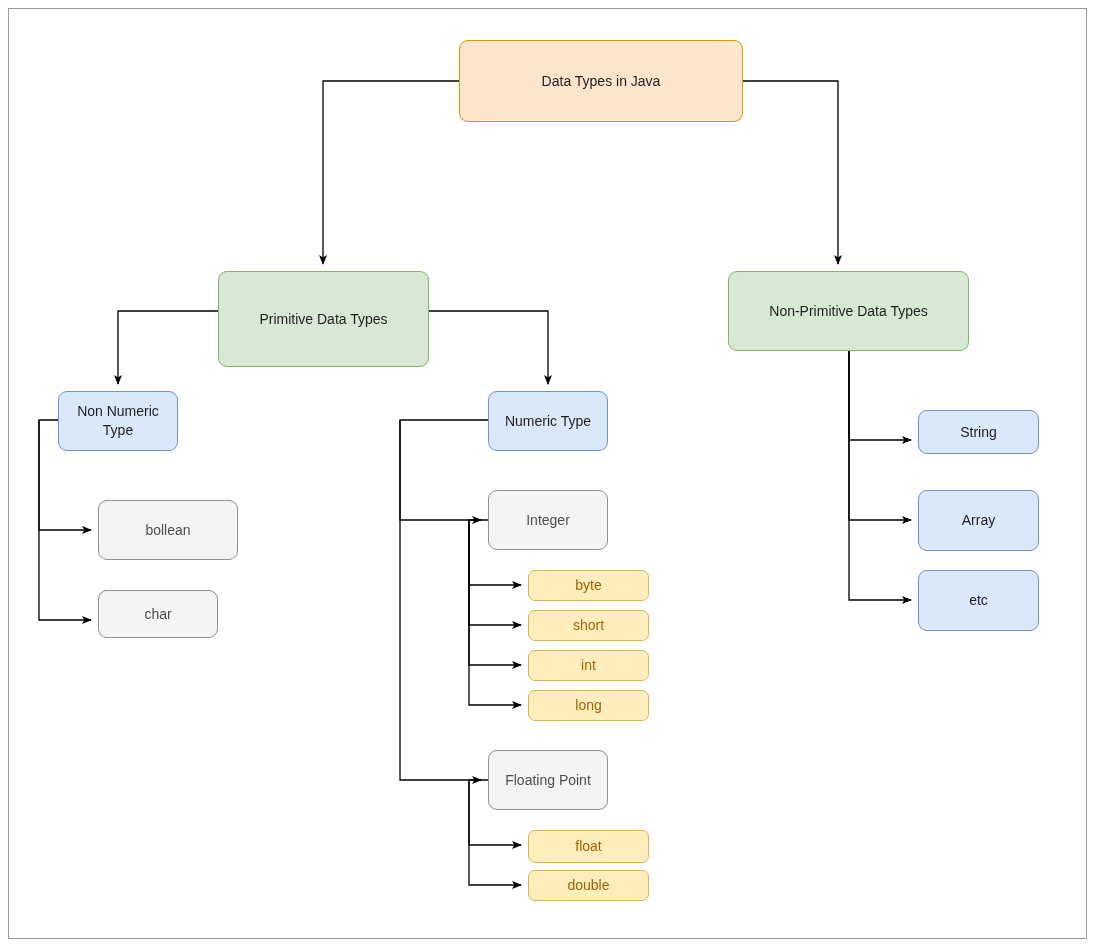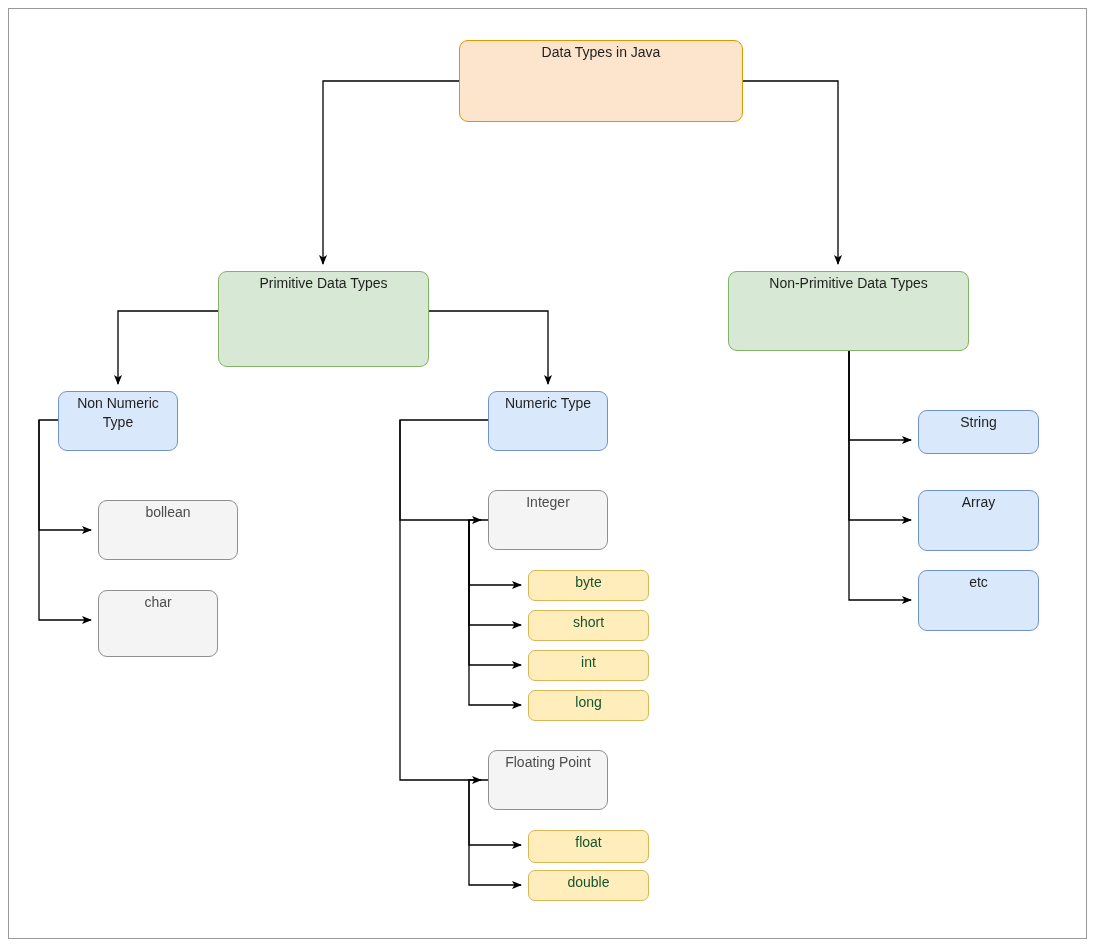--- a/index.html
+++ b/index.html
@@ -34,20 +34,21 @@
     left: 0;
     top: 0;
     width: 1096px;
     height: 951px;
     pointer-events: none;
   }
   .node {
     position: absolute;
     box-sizing: border-box;
     display: flex;
+    align-items: center;
     justify-content: center;
     text-align: center;
     border-radius: 9px;
     font-size: 14px;
     line-height: 1.35;
     color: #1a1a1a;
     padding: 2px 6px;
   }
   .node-label {
     display: block;
@@ -70,21 +71,21 @@
     color: #1f1f1f;
   }
   .n-gray {
     background: #f4f4f4;
     border: 1.2px solid #8f8f8f;
     color: #4d4d4d;
   }
   .n-yellow {
     background: #ffeebb;
     border: 1.2px solid #d6b656;
-    color: #14532d;
+    color: #a16207;
     border-radius: 7px;
   }
 </style>
 </head>
 <body>
 
 <div id="canvas">
   <div class="frame"></div>
 
   <svg class="edges" viewBox="0 0 1096 951" xmlns="http://www.w3.org/2000/svg">
@@ -127,21 +128,21 @@
       <div class="node n-blue" style="left: 58px; top: 391px; width: 120px; height: 60px;">
         <span class="node-label">Non Numeric
 Type</span>
       </div>
       <div class="node n-blue" style="left: 488px; top: 391px; width: 120px; height: 60px;">
         <span class="node-label">Numeric Type</span>
       </div>
       <div class="node n-gray" style="left: 98px; top: 500px; width: 140px; height: 60px;">
         <span class="node-label">bollean</span>
       </div>
-      <div class="node n-gray" style="left: 98px; top: 590px; width: 120px; height: 67px;">
+      <div class="node n-gray" style="left: 98px; top: 590px; width: 120px; height: 48px;">
         <span class="node-label">char</span>
       </div>
       <div class="node n-gray" style="left: 488px; top: 490px; width: 120px; height: 60px;">
         <span class="node-label">Integer</span>
       </div>
       <div class="node n-gray" style="left: 488px; top: 750px; width: 120px; height: 60px;">
         <span class="node-label">Floating Point</span>
       </div>
       <div class="node n-yellow" style="left: 528px; top: 570px; width: 121px; height: 31px;">
         <span class="node-label">byte</span>

